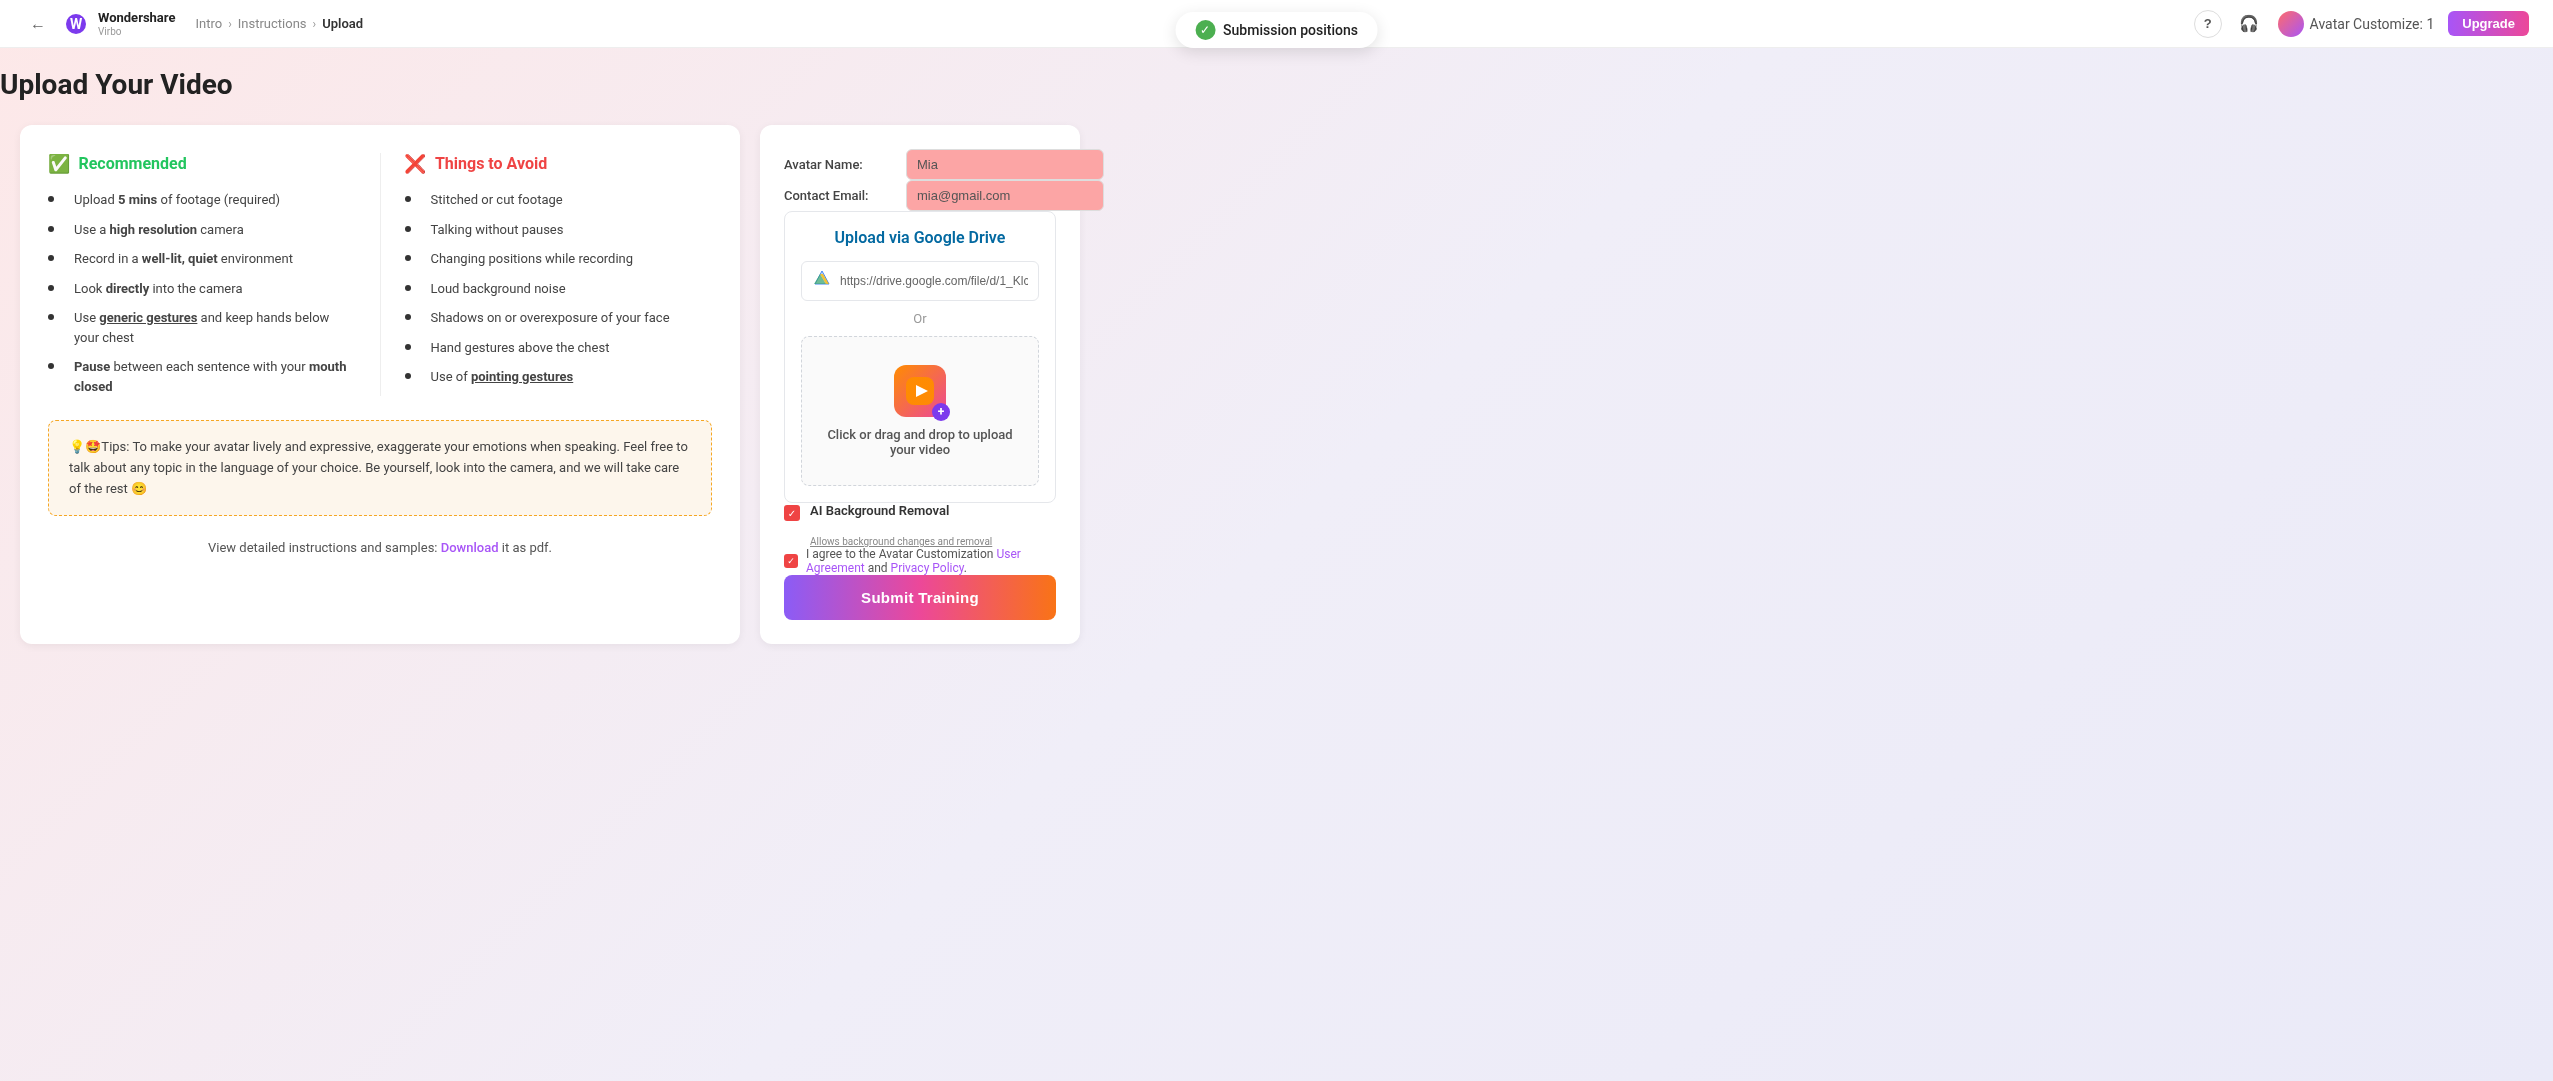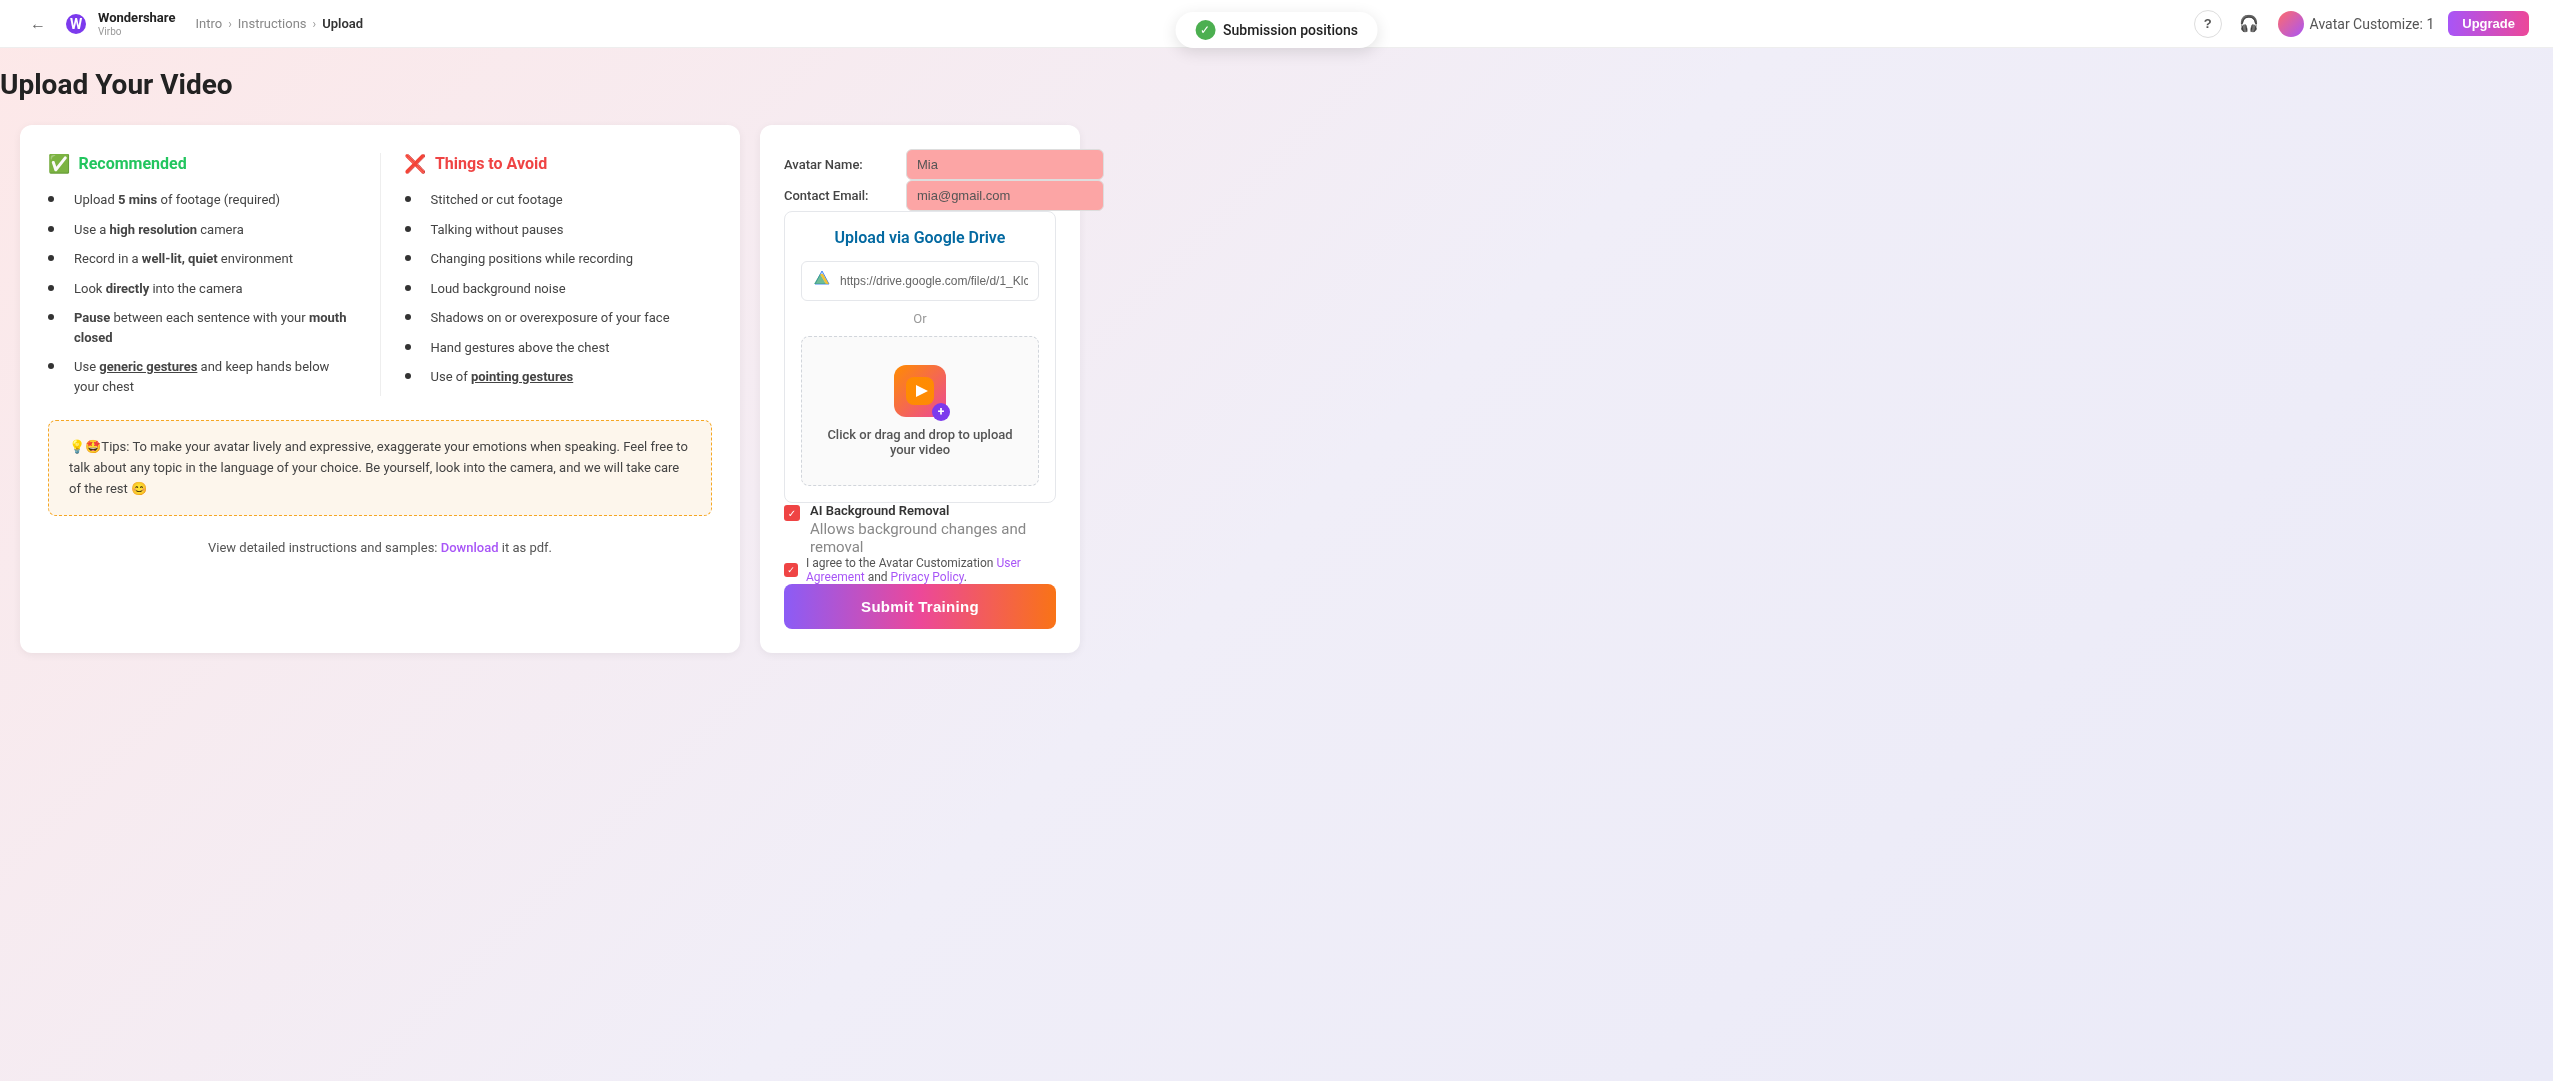--- a/index.html
+++ b/index.html
@@ -384,23 +384,24 @@
       color: #fff;
       font-size: 10px;
     }
     .ai-bg-info { flex: 1; }
     .ai-bg-title {
       font-size: 13px;
       font-weight: 600;
       color: #333;
     }
     .ai-bg-sub {
-      font-size: 15px;
+      font-size: 10px;
       color: #888;
-      margin-top: 2px;
+      margin-top: 18px;
+      text-decoration: underline;
     }
 
     
     .terms-row {
       display: flex;
       align-items: center;
       gap: 8px;
       font-size: 12px;
       color: #555;
     }
@@ -504,25 +505,25 @@
             <li>
               <span class="bullet"></span>
               <span>Record in a <strong>well-lit, quiet</strong> environment</span>
             </li>
             <li>
               <span class="bullet"></span>
               <span>Look <strong>directly</strong> into the camera</span>
             </li>
             <li>
               <span class="bullet"></span>
+              <span>Use <strong><u>generic gestures</u></strong> and keep hands below your chest</span>
+            </li>
+            <li>
+              <span class="bullet"></span>
               <span><strong>Pause</strong> between each sentence with your <strong>mouth closed</strong></span>
-            </li>
-            <li>
-              <span class="bullet"></span>
-              <span>Use <strong><u>generic gestures</u></strong> and keep hands below your chest</span>
             </li>
           </ul>
         </div>
 
         <div class="divider"></div>
 
         <div class="guideline-col">
           <div class="guideline-title avoid">
             <span class="title-icon">❌</span>
             <span>Things to Avoid</span>

